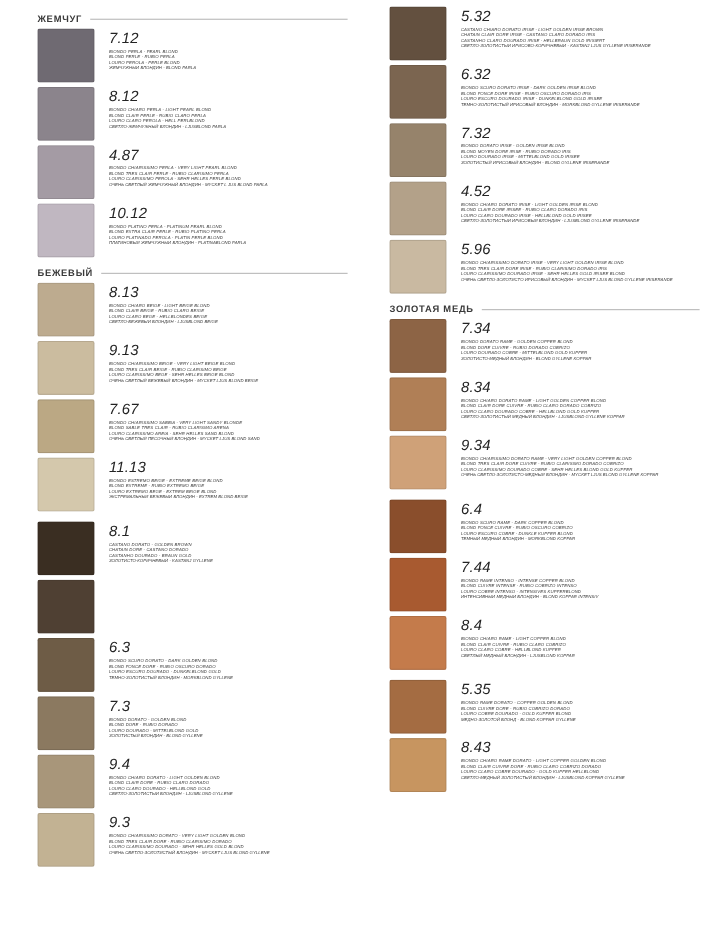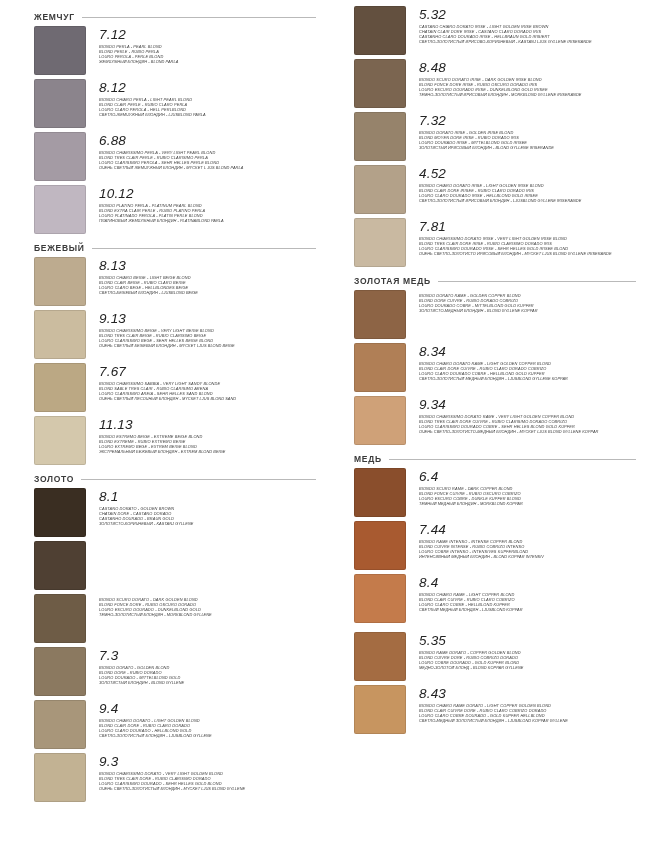--- a/index.html
+++ b/index.html
@@ -117,21 +117,21 @@
               <div class="ln">BIONDO CHIARO PERLA - LIGHT PEARL BLOND</div>
               <div class="ln">BLOND CLAIR PERLE - RUBIO CLARO PERLA</div>
               <div class="ln">LOURO CLARO PEROLA - HELL PERLBLOND</div>
               <div class="ln ru">СВЕТЛО-ЖЕМЧУЖНЫЙ БЛОНДИН - LJUSBLOND PARLA</div>
             </div>
           </div>
         </div>
         <div class="swatch-row">
           <div class="chip" style="background: rgb(164, 155, 164);"></div>
           <div class="info">
-            <div class="code">6.88</div>
+            <div class="code">4.87</div>
             <div class="lines">
               <div class="ln">BIONDO CHIARISSIMO PERLA - VERY LIGHT PEARL BLOND</div>
               <div class="ln">BLOND TRES CLAIR PERLE - RUBIO CLARISIMO PERLA</div>
               <div class="ln">LOURO CLARISSIMO PEROLA - SEHR HELLES PERLE BLOND</div>
               <div class="ln ru">ОЧЕНЬ СВЕТЛЫЙ ЖЕМЧУЖНЫЙ БЛОНДИН - MYCKET L JUS BLOND PARLA</div>
             </div>
           </div>
         </div>
         <div class="swatch-row">
           <div class="chip" style="background: rgb(192, 183, 193);"></div>
@@ -194,42 +194,39 @@
             <div class="lines">
               <div class="ln">BIONDO ESTREMO BEIGE - EXTREME BEIGE BLOND</div>
               <div class="ln">BLOND EXTREME - RUBIO EXTREMO BEIGE</div>
               <div class="ln">LOURO EXTREMO BEGE - EXTREM BEIGE BLOND</div>
               <div class="ln ru">ЭКСТРЕМАЛЬНЫЙ БЕЖЕВЫЙ БЛОНДИН - EXTREM BLOND BEIGE</div>
             </div>
           </div>
         </div>
       </div>
       <div class="group">
-        <div class="group-head">
-          <div class="group-title">ЗОЛОТО</div>
-          <div class="group-rule"></div>
-        </div>
         <div class="swatch-row">
           <div class="chip" style="background: rgb(58, 46, 34);"></div>
           <div class="info">
             <div class="code">8.1</div>
             <div class="lines">
               <div class="ln">CASTANO DORATO - GOLDEN BROWN</div>
               <div class="ln">CHATAIN DORE - CASTANO DORADO</div>
               <div class="ln">CASTANHO DOURADO - BRAUN GOLD</div>
               <div class="ln ru">ЗОЛОТИСТО-КОРИЧНЕВЫЙ - KASTANJ GYLLENE</div>
             </div>
           </div>
         </div>
         <div class="swatch-row">
           <div class="chip" style="background: rgb(79, 64, 51);"></div>
         </div>
         <div class="swatch-row">
           <div class="chip" style="background: rgb(110, 92, 70);"></div>
           <div class="info">
+            <div class="code">6.3</div>
             <div class="lines">
               <div class="ln">BIONDO SCURO DORATO - DARK GOLDEN BLOND</div>
               <div class="ln">BLOND FONCE DORE - RUBIO OSCURO DORADO</div>
               <div class="ln">LOURO ESCURO DOURADO - DUNKELBLOND GOLD</div>
               <div class="ln ru">ТЕМНО-ЗОЛОТИСТЫЙ БЛОНДИН - MORKBLOND GYLLENE</div>
             </div>
           </div>
         </div>
         <div class="swatch-row">
           <div class="chip" style="background: rgb(139, 121, 96);"></div>
@@ -279,21 +276,21 @@
               <div class="ln">CASTANO CHIARO DORATO IRISE - LIGHT GOLDEN IRISE BROWN</div>
               <div class="ln">CHATAIN CLAIR DORE IRISE - CASTANO CLARO DORADO IRIS</div>
               <div class="ln">CASTANHO CLARO DOURADO IRISE - HELLBRAUN GOLD IRISIERT</div>
               <div class="ln ru">СВЕТЛО-ЗОЛОТИСТЫЙ ИРИСОВО-КОРИЧНЕВЫЙ - KASTANJ LJUS GYLLENE IRISERANDE</div>
             </div>
           </div>
         </div>
         <div class="swatch-row">
           <div class="chip" style="background: rgb(123, 101, 80);"></div>
           <div class="info">
-            <div class="code">8.48</div>
+            <div class="code">6.32</div>
             <div class="lines">
               <div class="ln">BIONDO SCURO DORATO IRISE - DARK GOLDEN IRISE BLOND</div>
               <div class="ln">BLOND FONCE DORE IRISE - RUBIO OSCURO DORADO IRIS</div>
               <div class="ln">LOURO ESCURO DOURADO IRISE - DUNKELBLOND GOLD IRISEE</div>
               <div class="ln ru">ТЕМНО-ЗОЛОТИСТЫЙ ИРИСОВЫЙ БЛОНДИН - MORKBLOND GYLLENE IRISERANDE</div>
             </div>
           </div>
         </div>
         <div class="swatch-row">
           <div class="chip" style="background: rgb(150, 131, 107);"></div>
@@ -315,38 +312,39 @@
               <div class="ln">BIONDO CHIARO DORATO IRISE - LIGHT GOLDEN IRISE BLOND</div>
               <div class="ln">BLOND CLAIR DORE IRISEE - RUBIO CLARO DORADO IRIS</div>
               <div class="ln">LOURO CLARO DOURADO IRISE - HELLBLOND GOLD IRISEE</div>
               <div class="ln ru">СВЕТЛО-ЗОЛОТИСТЫЙ ИРИСОВЫЙ БЛОНДИН - LJUSBLOND GYLLENE IRISERANDE</div>
             </div>
           </div>
         </div>
         <div class="swatch-row">
           <div class="chip" style="background: rgb(201, 185, 161);"></div>
           <div class="info">
-            <div class="code">7.81</div>
+            <div class="code">5.96</div>
             <div class="lines">
               <div class="ln">BIONDO CHIARISSIMO DORATO IRISE - VERY LIGHT GOLDEN IRISE BLOND</div>
               <div class="ln">BLOND TRES CLAIR DORE IRISE - RUBIO CLARISIMO DORADO IRIS</div>
               <div class="ln">LOURO CLARISSIMO DOURADO IRISE - SEHR HELLES GOLD IRISEE BLOND</div>
               <div class="ln ru">ОЧЕНЬ СВЕТЛО-ЗОЛОТИСТО ИРИСОВЫЙ БЛОНДИН - MYCKET LJUS BLOND GYLLENE IRISERANDE</div>
             </div>
           </div>
         </div>
       </div>
       <div class="group">
         <div class="group-head">
           <div class="group-title">ЗОЛОТАЯ МЕДЬ</div>
           <div class="group-rule"></div>
         </div>
         <div class="swatch-row">
           <div class="chip" style="background: rgb(141, 100, 69);"></div>
           <div class="info">
+            <div class="code">7.34</div>
             <div class="lines">
               <div class="ln">BIONDO DORATO RAME - GOLDEN COPPER BLOND</div>
               <div class="ln">BLOND DORE CUIVRE - RUBIO DORADO COBRIZO</div>
               <div class="ln">LOURO DOURADO COBRE - MITTELBLOND GOLD KUPFER</div>
               <div class="ln ru">ЗОЛОТИСТО-МЕДНЫЙ БЛОНДИН - BLOND GYLLENE KOPPAR</div>
             </div>
           </div>
         </div>
         <div class="swatch-row">
           <div class="chip" style="background: rgb(176, 127, 86);"></div>
@@ -367,24 +365,20 @@
             <div class="lines">
               <div class="ln">BIONDO CHIARISSIMO DORATO RAME - VERY LIGHT GOLDEN COPPER BLOND</div>
               <div class="ln">BLOND TRES CLAIR DORE CUIVRE - RUBIO CLARISIMO DORADO COBRIZO</div>
               <div class="ln">LOURO CLARISSIMO DOURADO COBRE - SEHR HELLES BLOND GOLD KUPFER</div>
               <div class="ln ru">ОЧЕНЬ СВЕТЛО-ЗОЛОТИСТО-МЕДНЫЙ БЛОНДИН - MYCKET LJUS BLOND GYLLENE KOPPAR</div>
             </div>
           </div>
         </div>
       </div>
       <div class="group">
-        <div class="group-head">
-          <div class="group-title">МЕДЬ</div>
-          <div class="group-rule"></div>
-        </div>
         <div class="swatch-row">
           <div class="chip" style="background: rgb(138, 78, 44);"></div>
           <div class="info">
             <div class="code">6.4</div>
             <div class="lines">
               <div class="ln">BIONDO SCURO RAME - DARK COPPER BLOND</div>
               <div class="ln">BLOND FONCE CUIVRE - RUBIO OSCURO COBRIZO</div>
               <div class="ln">LOURO ESCURO COBRE - DUNKLE KUPFER BLOND</div>
               <div class="ln ru">ТЕМНЫЙ МЕДНЫЙ БЛОНДИН - MORKBLOND KOPPAR</div>
             </div>

